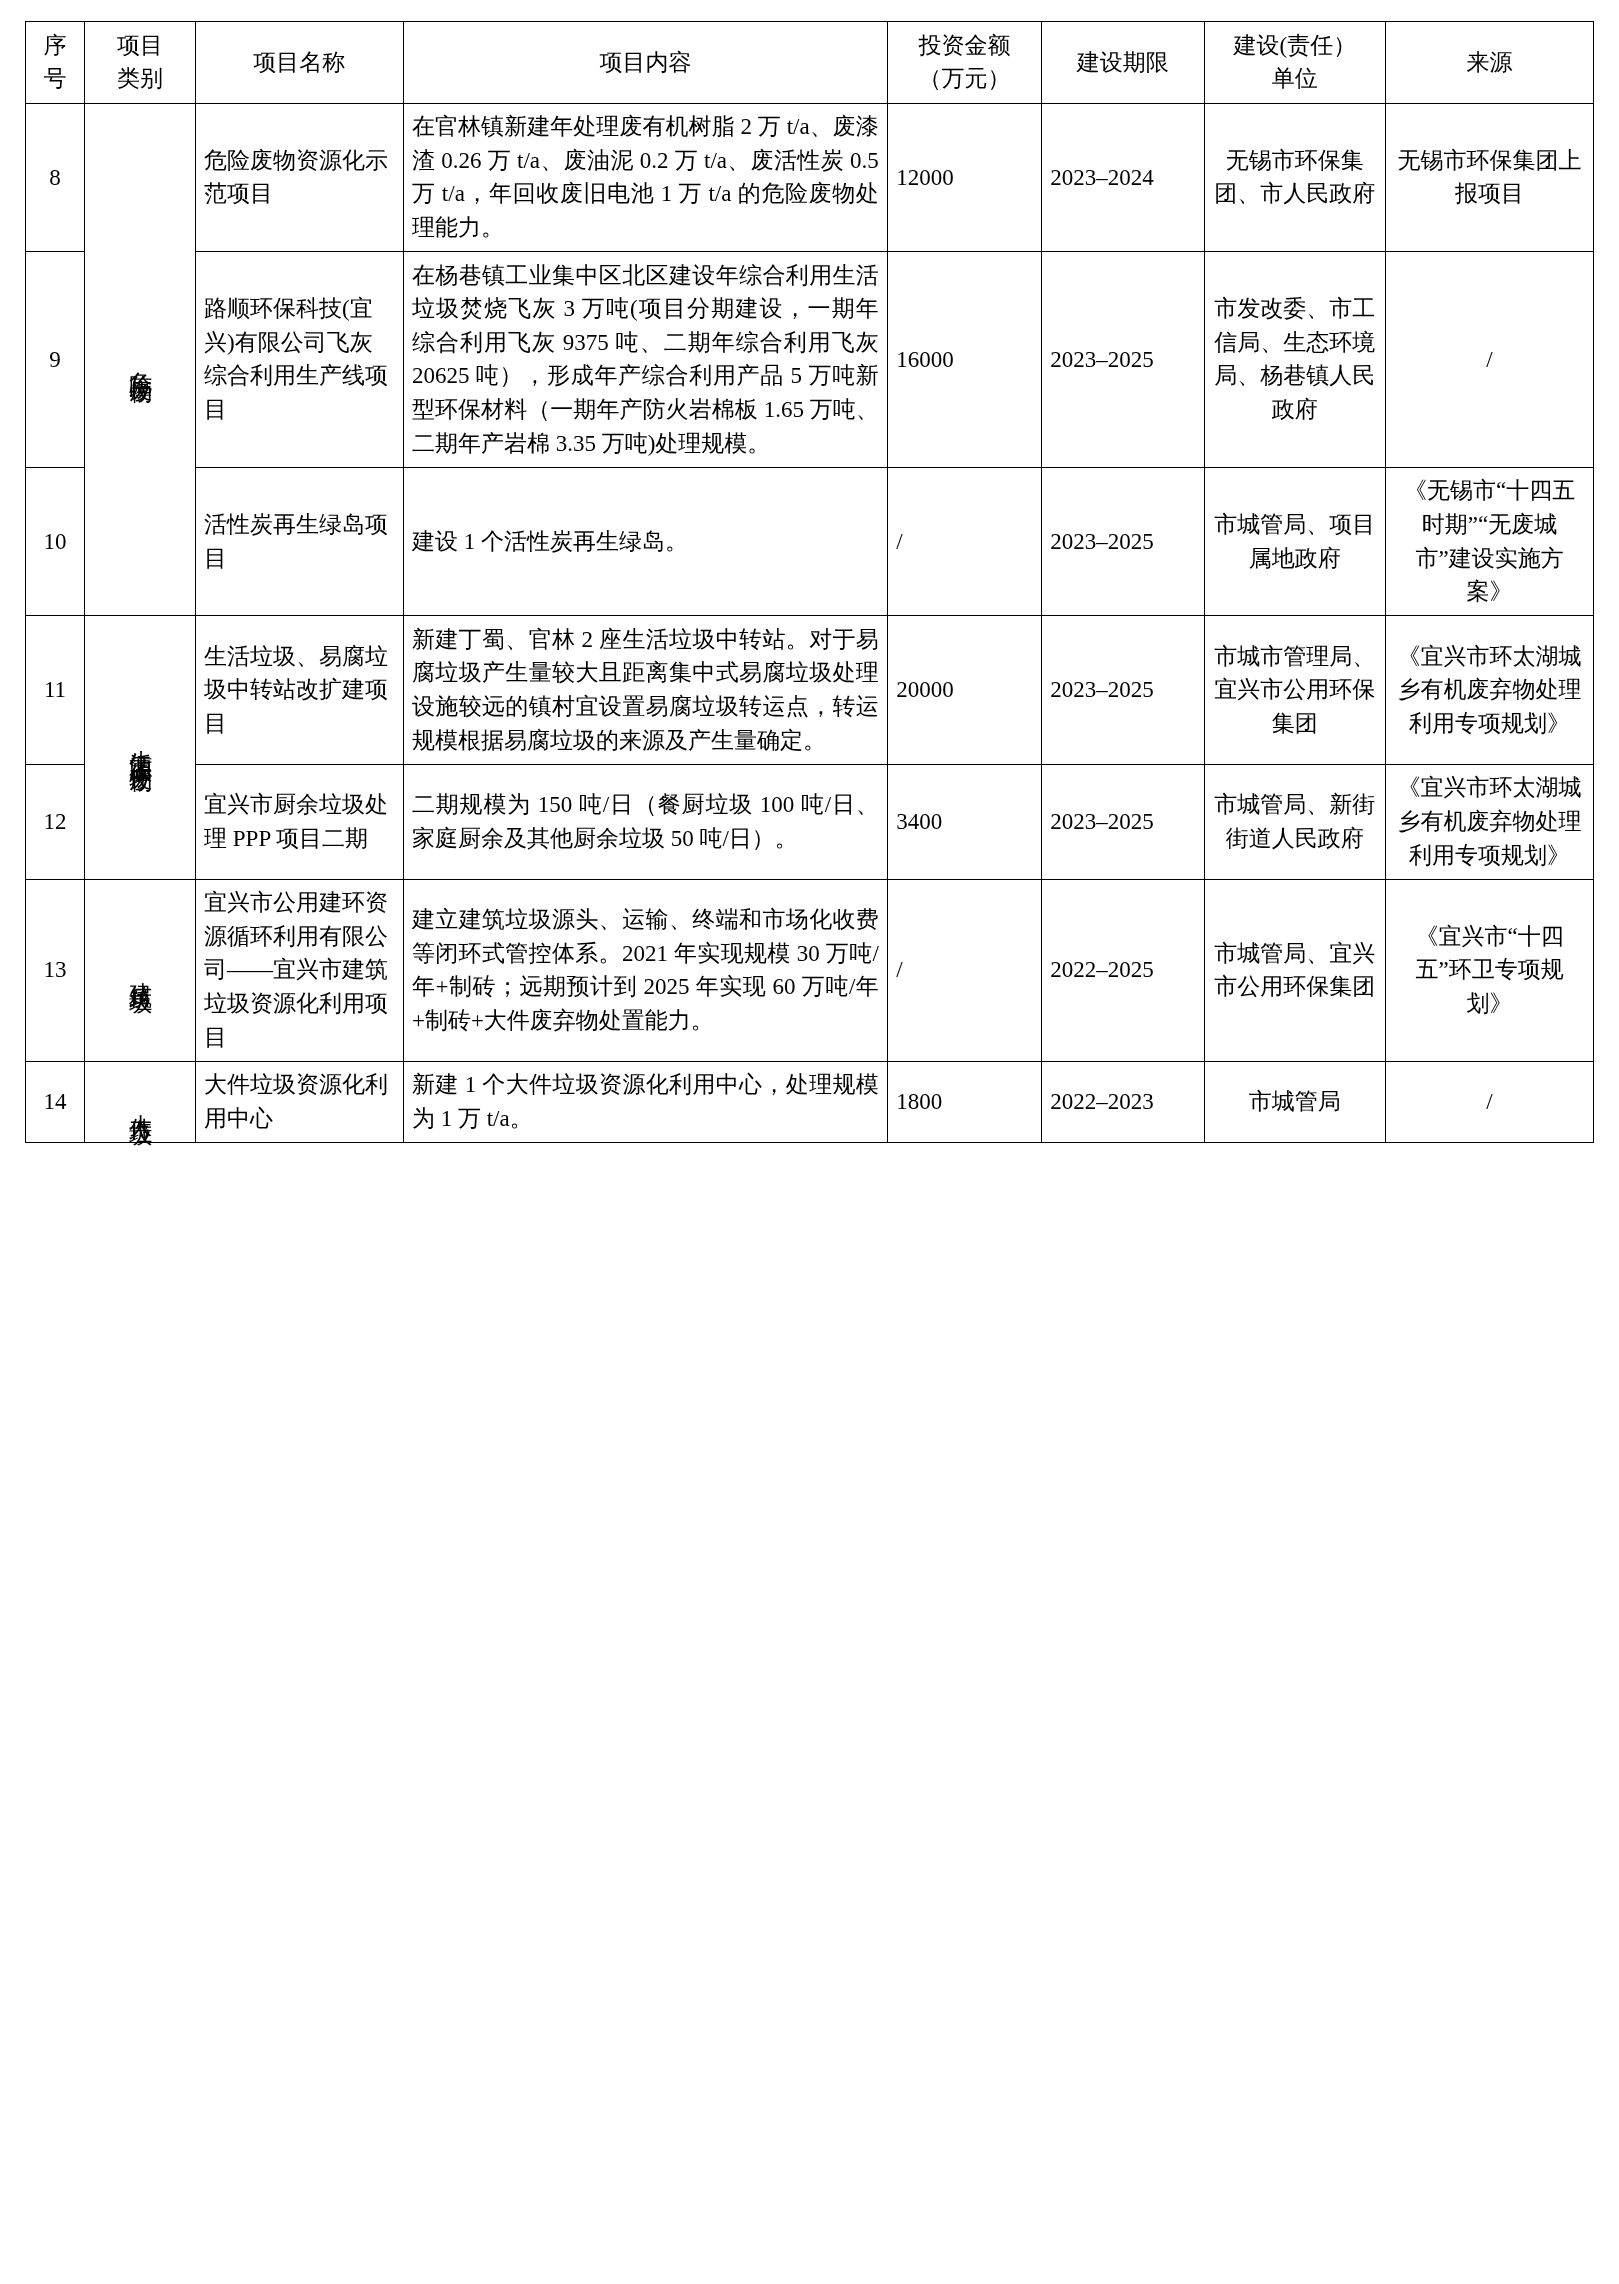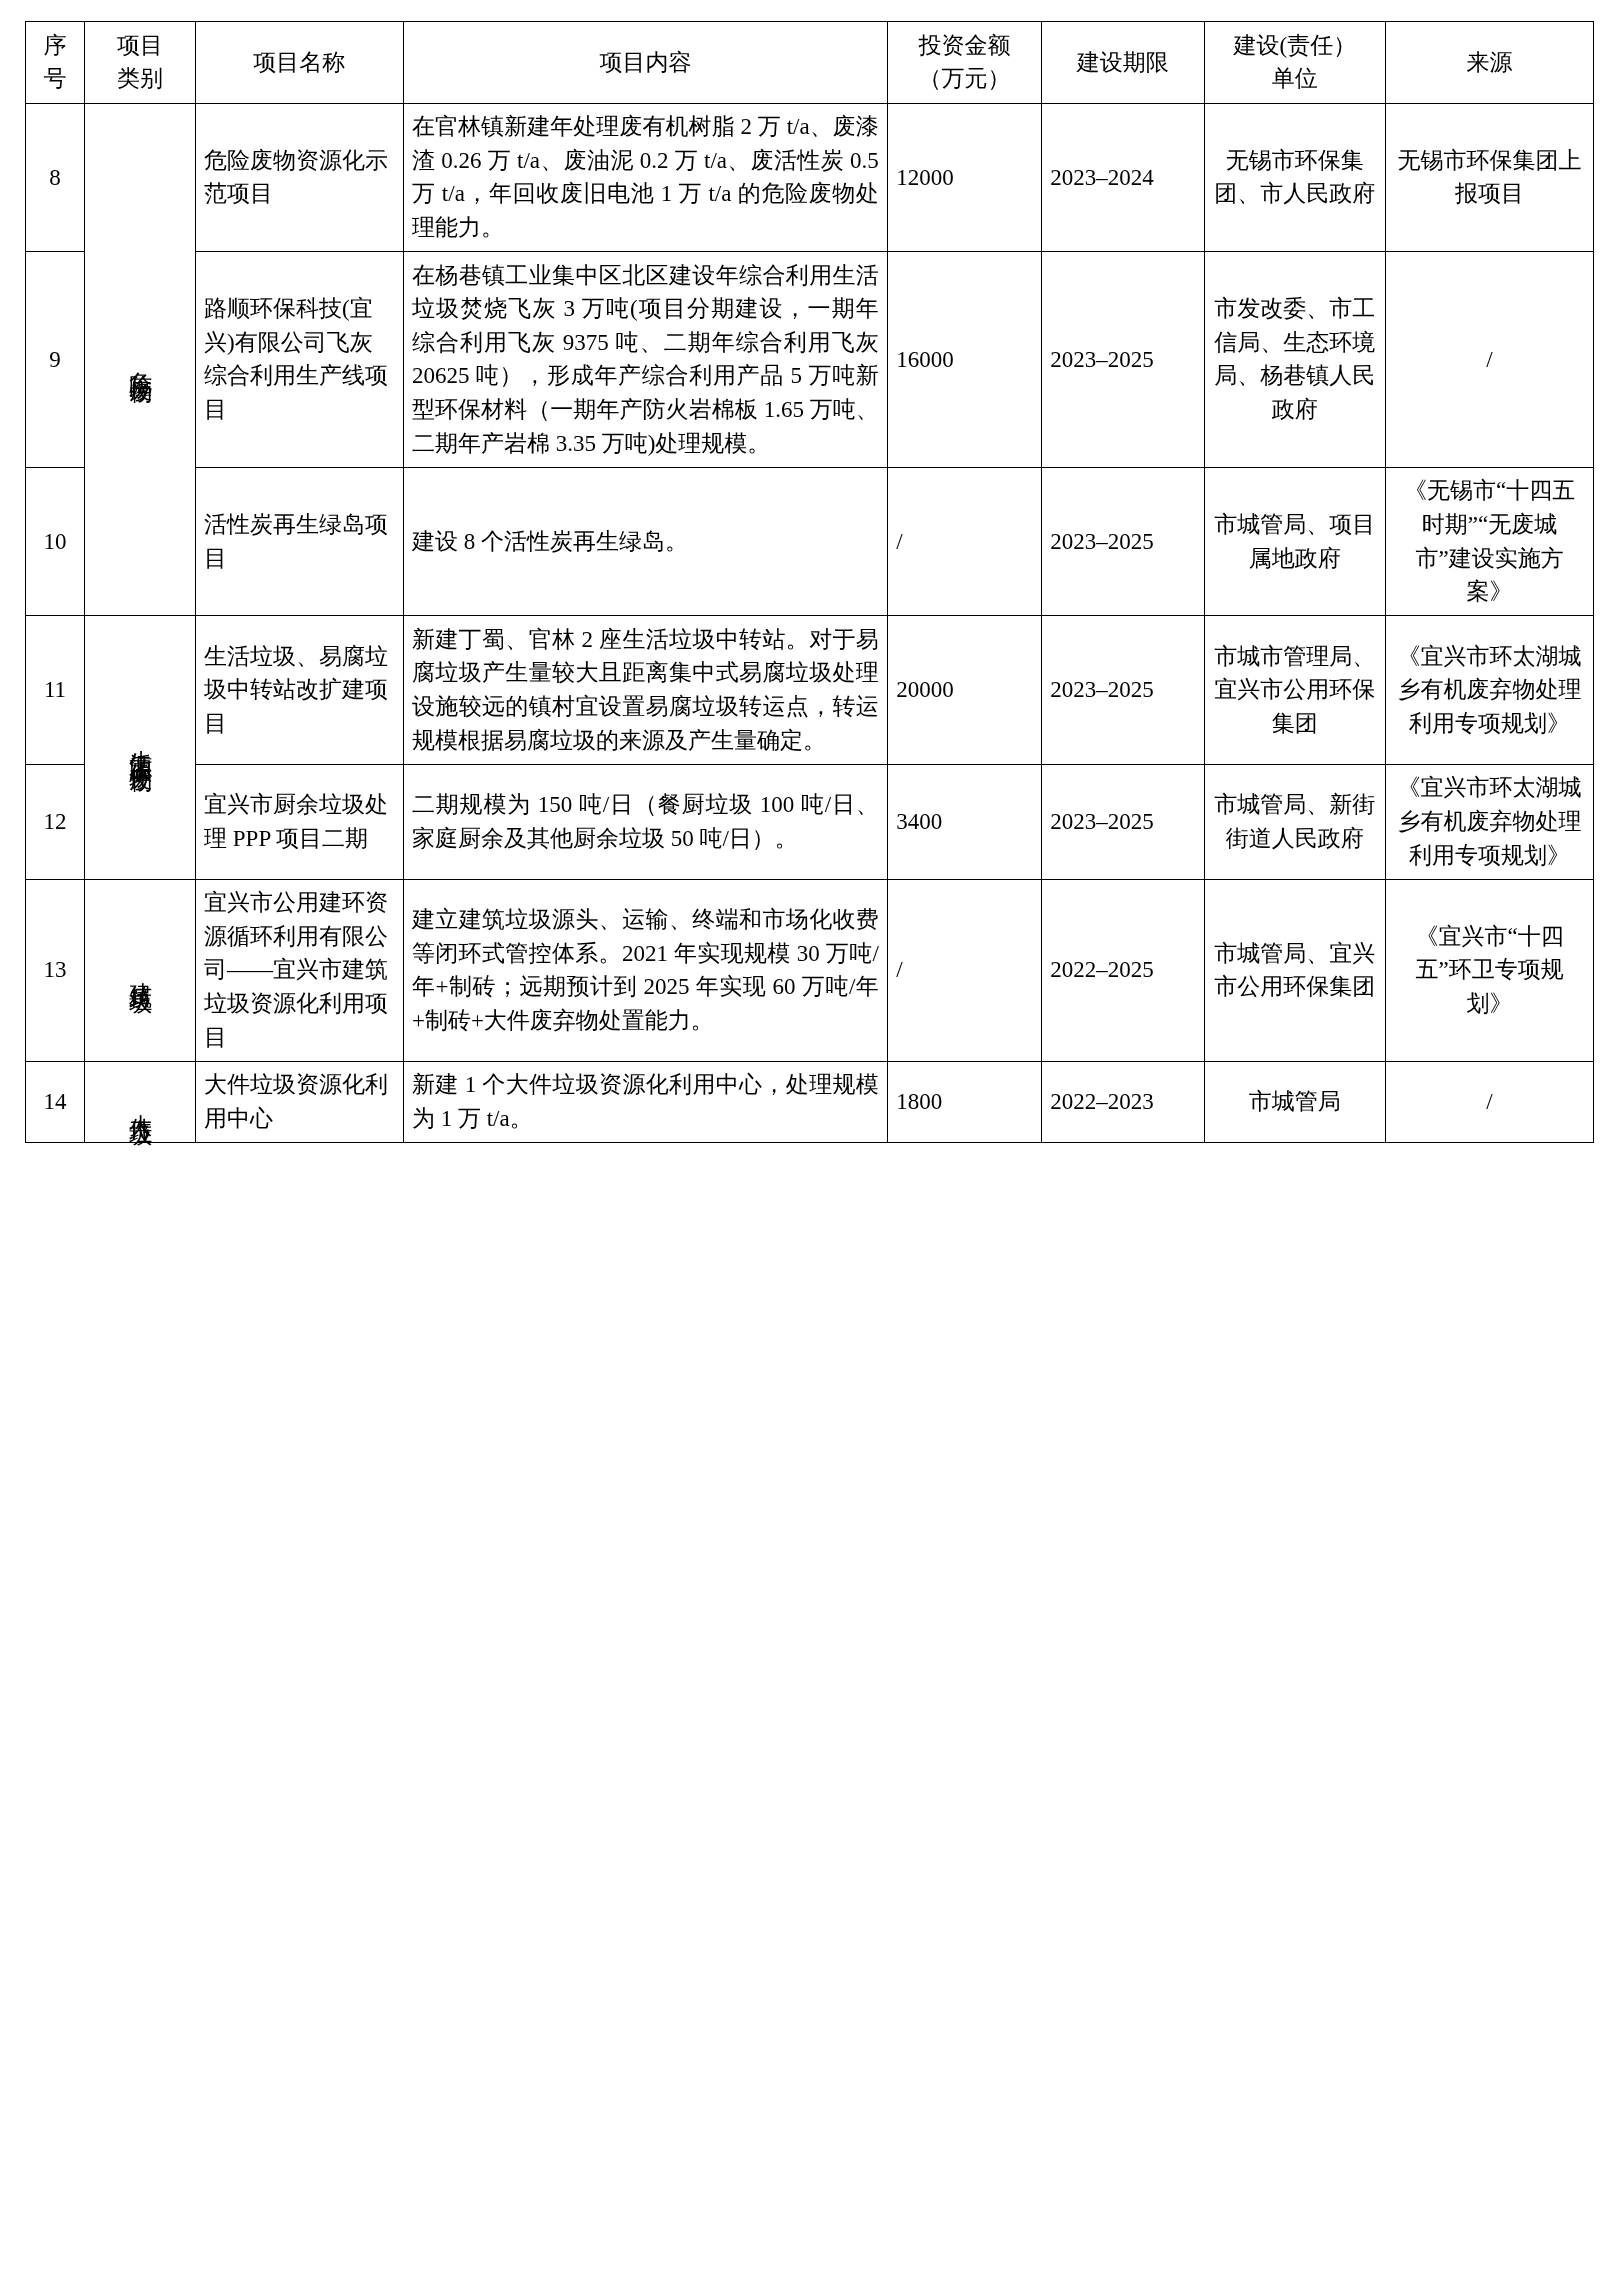--- a/index.html
+++ b/index.html
@@ -131,21 +131,21 @@
         <td class="just">在杨巷镇工业集中区北区建设年综合利用生活垃圾焚烧飞灰 3 万吨(项目分期建设，一期年综合利用飞灰 9375 吨、二期年综合利用飞灰 20625 吨），形成年产综合利用产品 5 万吨新型环保材料（一期年产防火岩棉板 1.65 万吨、二期年产岩棉 3.35 万吨)处理规模。</td>
         <td class="amt-cell">16000</td>
         <td class="per-cell">2023–2025</td>
         <td class="unit-cell">市发改委、市工信局、生态环境局、杨巷镇人民政府</td>
         <td class="src-cell">/</td>
       </tr>
 
       <tr>
         <td class="seq-cell">10</td>
         <td class="name-cell">活性炭再生绿岛项目</td>
-        <td class="just">建设 8 个活性炭再生绿岛。</td>
+        <td class="just">建设 1 个活性炭再生绿岛。</td>
         <td class="amt-cell">/</td>
         <td class="per-cell">2023–2025</td>
         <td class="unit-cell">市城管局、项目属地政府</td>
         <td class="src-cell">《无锡市“十四五时期”“无废城市”建设实施方案》</td>
       </tr>
 
       <tr>
         <td class="seq-cell">11</td>
         <td class="cat-cell" rowspan="2">
           <span class="cat-vert">生活源固体废物</span>

